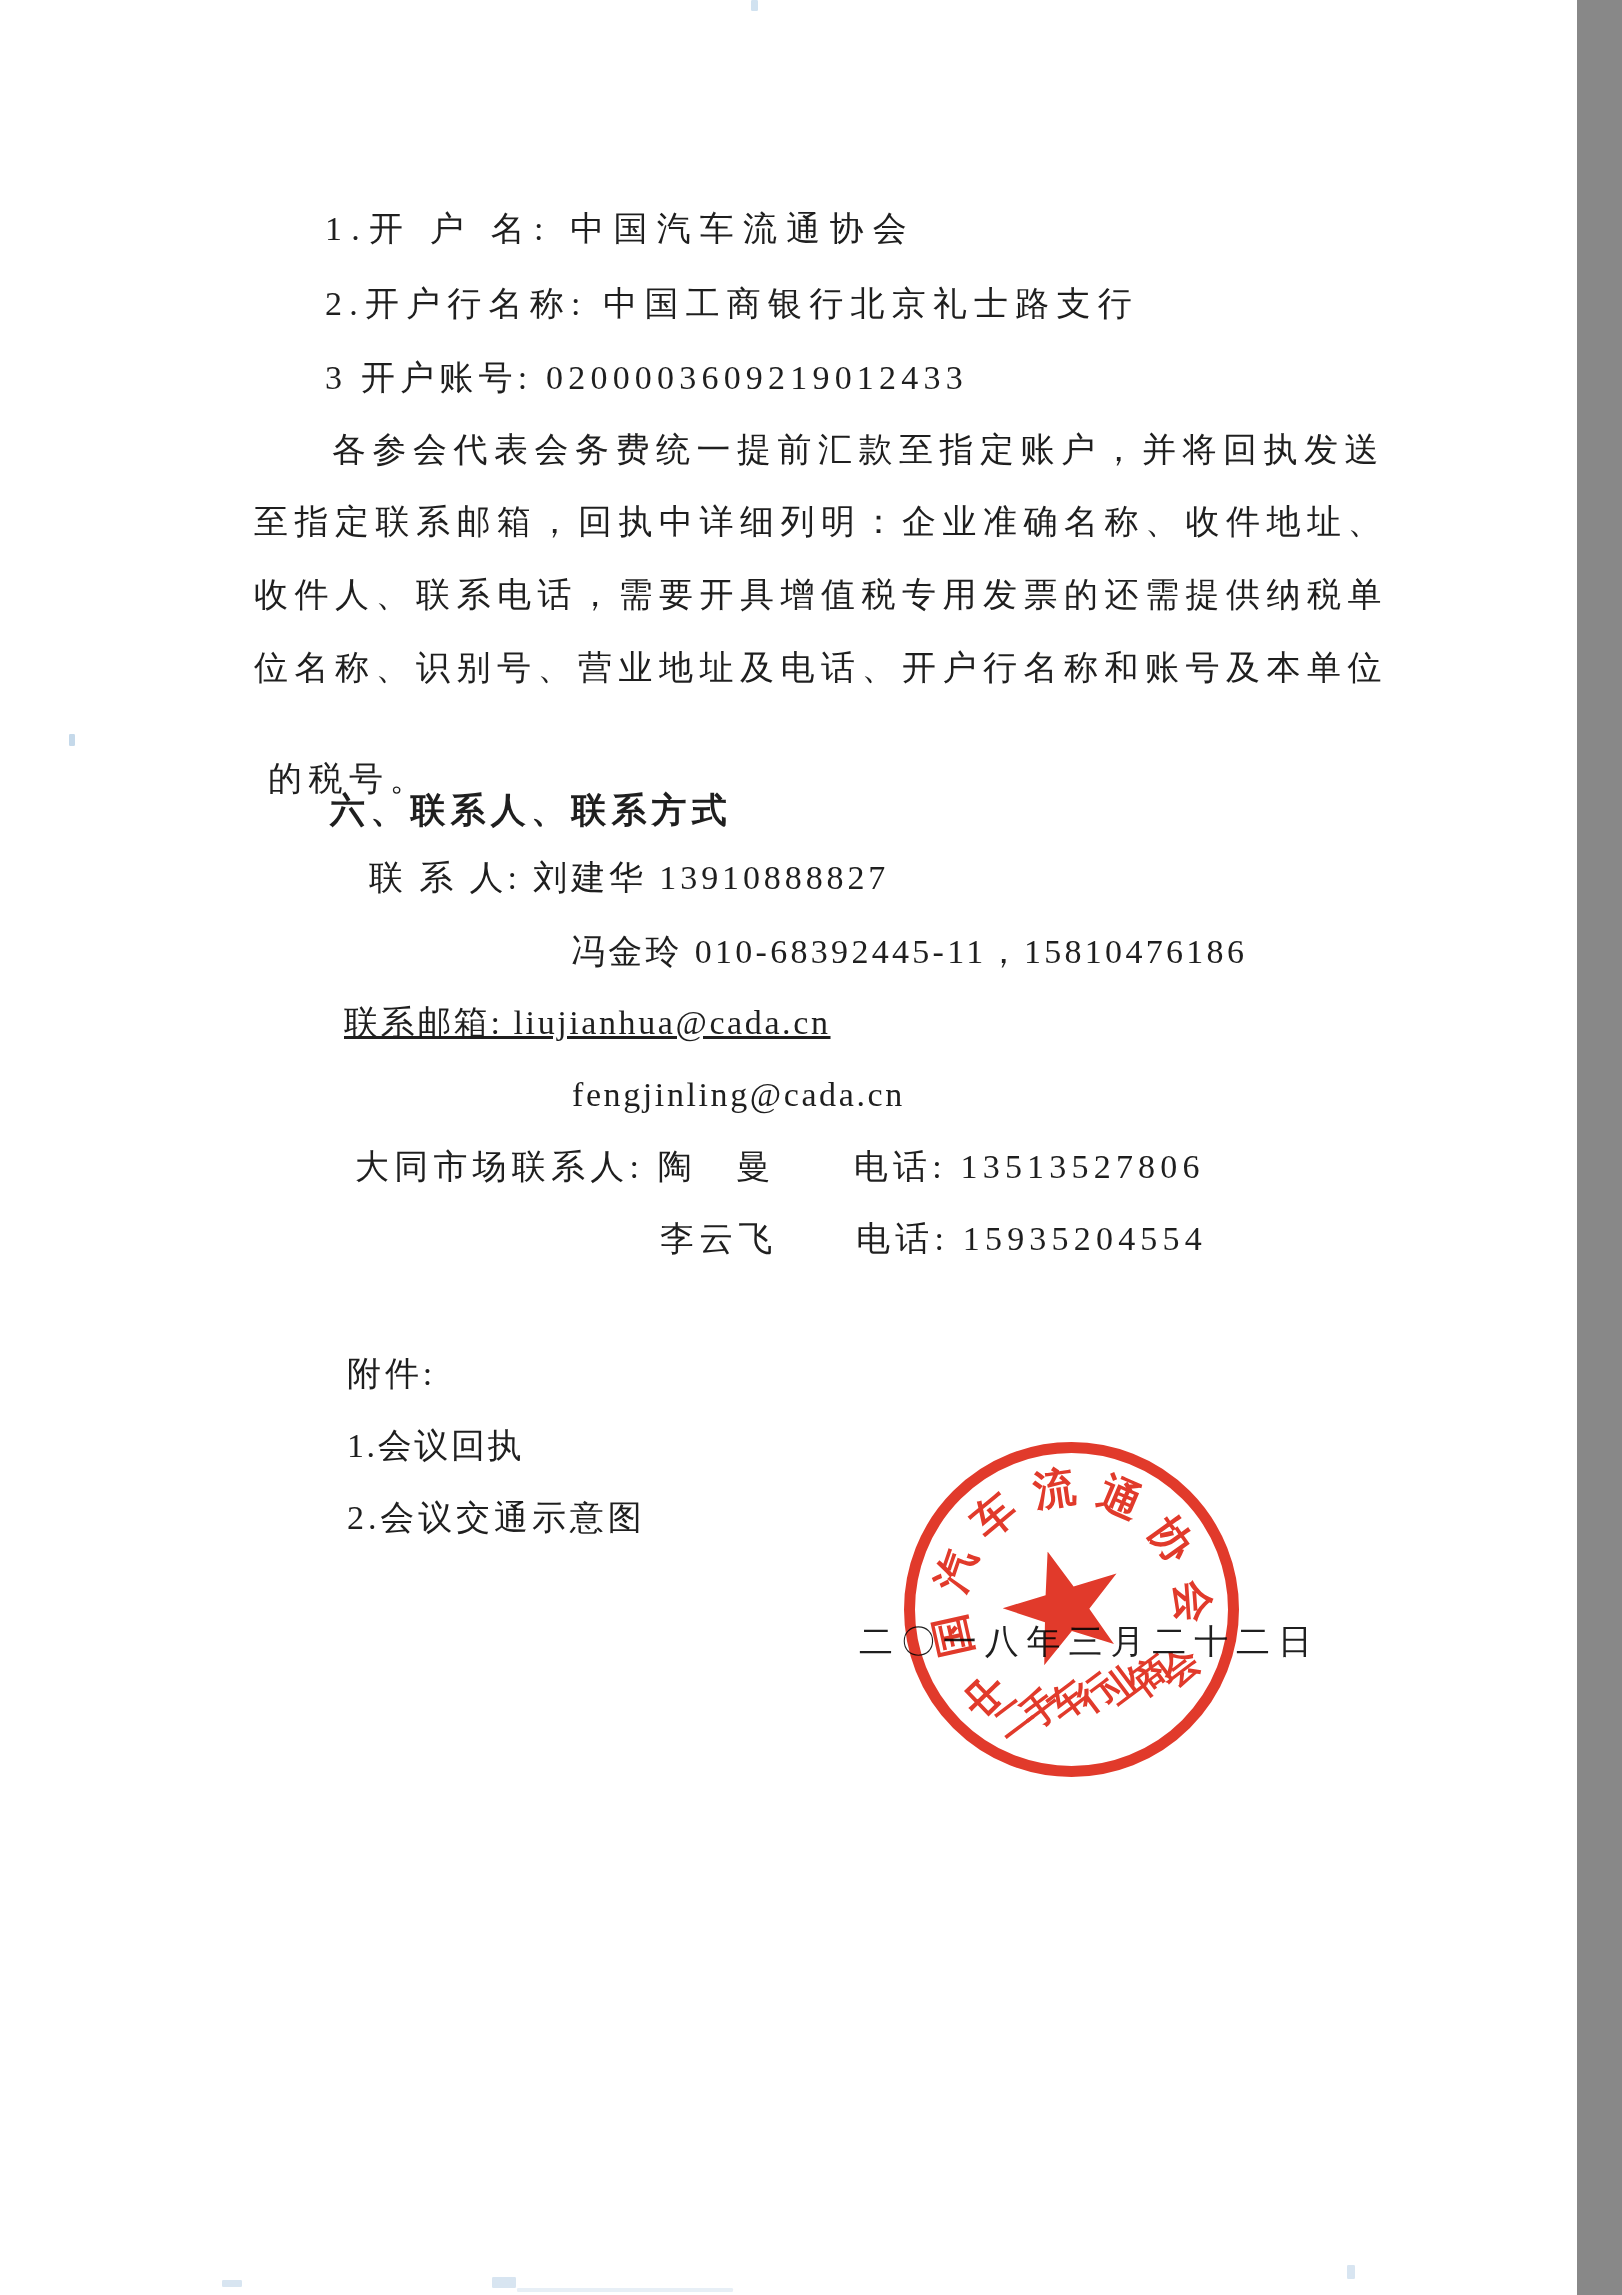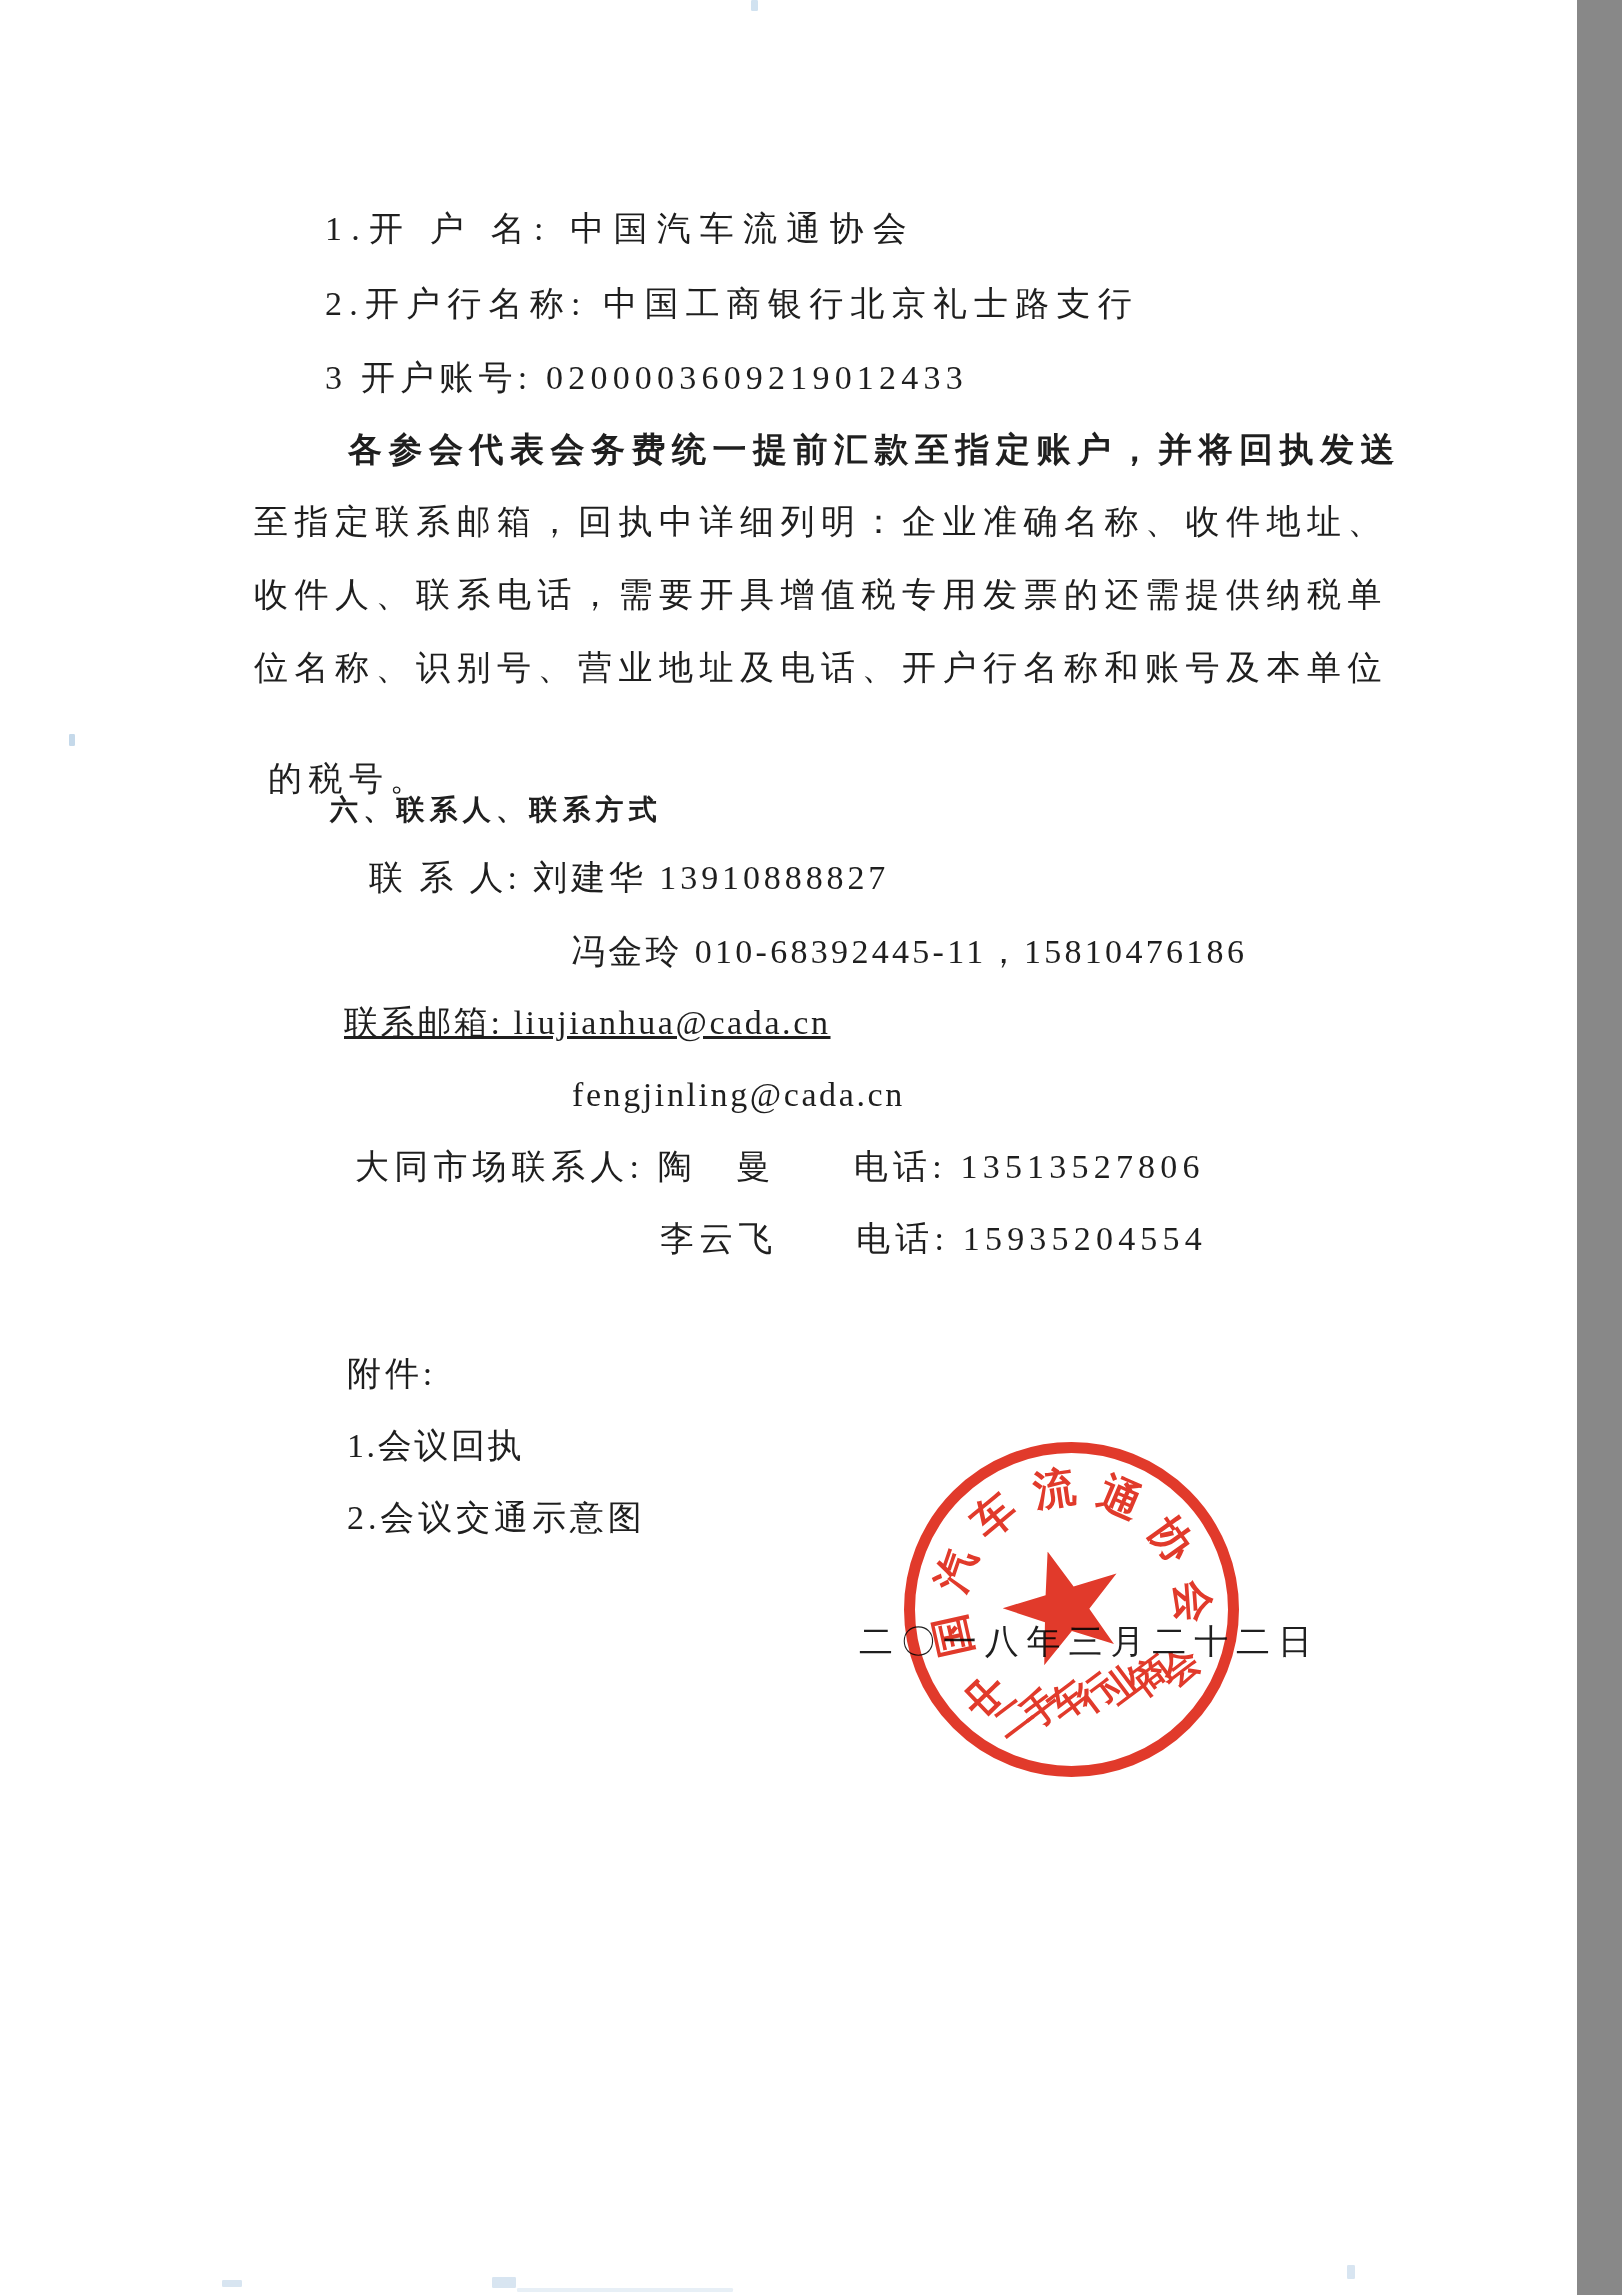--- a/index.html
+++ b/index.html
@@ -14,26 +14,26 @@
   .tl{ 
     position:absolute;
     white-space:nowrap;
     font-size:34px;
     line-height:42px;
     letter-spacing:5.2px;
   }
   #l-bank1{left:325px;top:208px;letter-spacing:9.2px;}
   #l-bank2{left:325px;top:283px;letter-spacing:7.2px;}
   #l-bank3{left:325px;top:357px;letter-spacing:5.2px;}
-  #l-para1{left:348px;top:429px;letter-spacing:6.5px;font-weight:bold;}
+  #l-para1{left:332px;top:429px;letter-spacing:6.5px;}
   #l-para2{left:254px;top:501px;letter-spacing:6.5px;}
   #l-para3{left:254px;top:574px;letter-spacing:6.5px;}
   #l-para4{left:254px;top:647px;letter-spacing:6.5px;}
   #l-para5{left:254px;top:758px;letter-spacing:6.5px;margin-left:14px;}
-  #l-heading{left:330px;top:789px;font-size:28px;font-weight:bold;
+  #l-heading{left:330px;top:789px;font-size:35px;font-weight:bold;
              font-family:"Liberation Sans", sans-serif;letter-spacing:5.2px;}
   #l-contact1{left:346px;top:857px;letter-spacing:3.9px;margin-left:23px;}
   #l-contact2{left:559px;top:931px;letter-spacing:3.3px;margin-left:12px;}
   #l-email1{left:344px;top:1002px;letter-spacing:2.6px;text-decoration:underline;}
   #l-email2{left:572px;top:1074px;letter-spacing:2.6px;}
   #l-datong1{left:355px;top:1146px;letter-spacing:5.2px;}
   #l-datong2{left:660px;top:1218px;letter-spacing:5.2px;}
   #l-attach-label{left:347px;top:1353px;letter-spacing:3.9px;}
   #l-attach1{left:347px;top:1425px;letter-spacing:2.6px;}
   #l-attach2{left:347px;top:1497px;letter-spacing:3.9px;}

